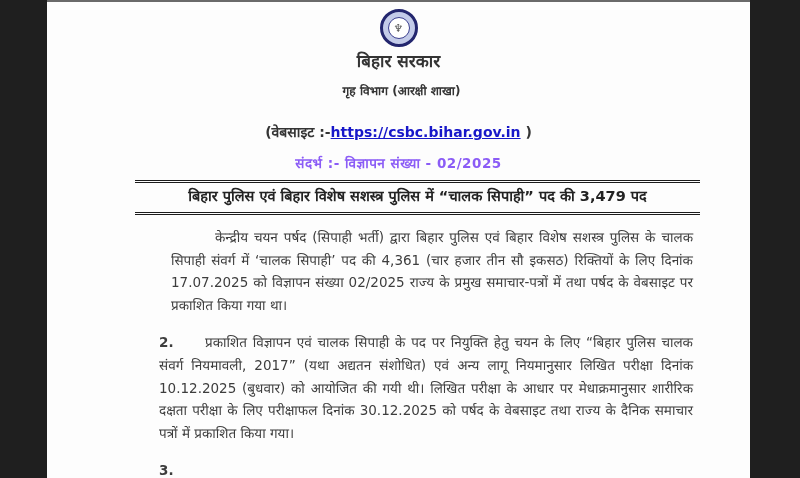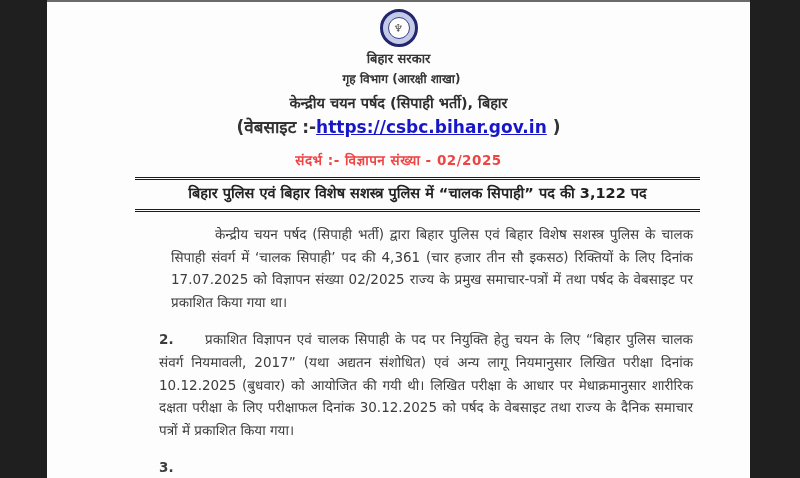--- a/index.html
+++ b/index.html
@@ -31,26 +31,26 @@
   }
   .emblem-inner{
     width:22px;height:22px;
     border-radius:50%;
     background:#ffffff;
     border:1px solid #3b3f8f;
     box-sizing:border-box;
     display:flex;align-items:center;justify-content:center;
     font-size:11px;color:#555;line-height:1;
   }
-  .govt-line{font-size:13px;font-weight:bold;color:#343434;margin-top:2px;}
-  .dept-line{font-size:12px;font-weight:bold;color:#343434;margin-top:3px;padding-left:6px;}
+  .govt-line{font-size:17px;font-weight:bold;color:#343434;margin-top:2px;}
+  .dept-line{font-size:12px;font-weight:bold;color:#343434;margin-top:10px;padding-left:6px;}
   .board-line{font-size:14.5px;font-weight:bold;color:#2e2e2e;margin-top:5px;}
-  .site-line{font-size:17px;font-weight:bold;color:#343434;margin-top:3px;}
+  .site-line{font-size:14px;font-weight:bold;color:#343434;margin-top:23px;}
   .site-link{color:#1717c9;text-decoration:underline;cursor:pointer;}
-  .ref-line{font-size:13.5px;font-weight:bold;color:#ef4444;margin-top:13px;text-align:center;letter-spacing:.5px;}
+  .ref-line{font-size:13.5px;font-weight:bold;color:#8b5cf6;margin-top:13px;text-align:center;letter-spacing:.5px;}
   .notice-title{
     margin:8px 50px 0 88px;
     border-top:3px double #1c1c1c;
     border-bottom:3px double #1c1c1c;
     padding:3px 4px 5px 4px;
     text-align:center;
     font-size:14.5px;
     font-weight:bold;
     color:#232323;
     line-height:21px;
@@ -80,29 +80,28 @@
 <div class="page">
 
   <div class="doc-header">
     <div class="emblem">
       <div class="emblem-inner">
         <span>♆</span>
       </div>
     </div>
     <div class="govt-line">बिहार सरकार</div>
     <div class="dept-line">गृह विभाग (आरक्षी शाखा)</div>
-    <div class="board-line">केन्द्रीय चयन पर्षद (सिपाही भर्ती), बिहार</div>
     <div class="site-line">
       <span>(वेबसाइट :-</span><a class="site-link">https://csbc.bihar.gov.in</a><span> )</span>
     </div>
     <div class="ref-line">संदर्भ :- विज्ञापन संख्या - 02/2025</div>
   </div>
 
   <div class="notice-title">
-    <span class="t-line">बिहार पुलिस एवं बिहार विशेष सशस्त्र पुलिस में “चालक सिपाही” पद की 3,122  पद</span>
+    <span class="t-line">बिहार पुलिस एवं बिहार विशेष सशस्त्र पुलिस में “चालक सिपाही” पद की 3,479  पद</span>
   </div>
 
   <div class="body-text">
     <p class="para para-first"><span>केन्द्रीय चयन पर्षद (सिपाही भर्ती) द्वारा बिहार पुलिस एवं बिहार विशेष सशस्त्र पुलिस के चालक सिपाही संवर्ग में ‘चालक सिपाही’ पद की 4,361 (चार हजार तीन सौ इकसठ) रिक्तियों के लिए दिनांक 17.07.2025 को विज्ञापन संख्या 02/2025 राज्य के प्रमुख समाचार-पत्रों में तथा पर्षद के वेबसाइट पर प्रकाशित किया गया था।</span></p>
     <p class="para"><span class="para-num">2.</span><span>प्रकाशित विज्ञापन एवं चालक सिपाही के पद पर नियुक्ति हेतु चयन के लिए “बिहार पुलिस चालक संवर्ग नियमावली, 2017” (यथा अद्यतन संशोधित) एवं अन्य लागू नियमानुसार लिखित परीक्षा दिनांक 10.12.2025 (बुधवार) को आयोजित की गयी थी। लिखित परीक्षा के आधार पर मेधाक्रमानुसार शारीरिक दक्षता परीक्षा के लिए परीक्षाफल दिनांक 30.12.2025 को पर्षद के वेबसाइट तथा राज्य के दैनिक समाचार पत्रों में प्रकाशित किया गया।</span></p>
     <p class="para"><span class="para-num">3.</span></p>
   </div>
 
 </div>
 

